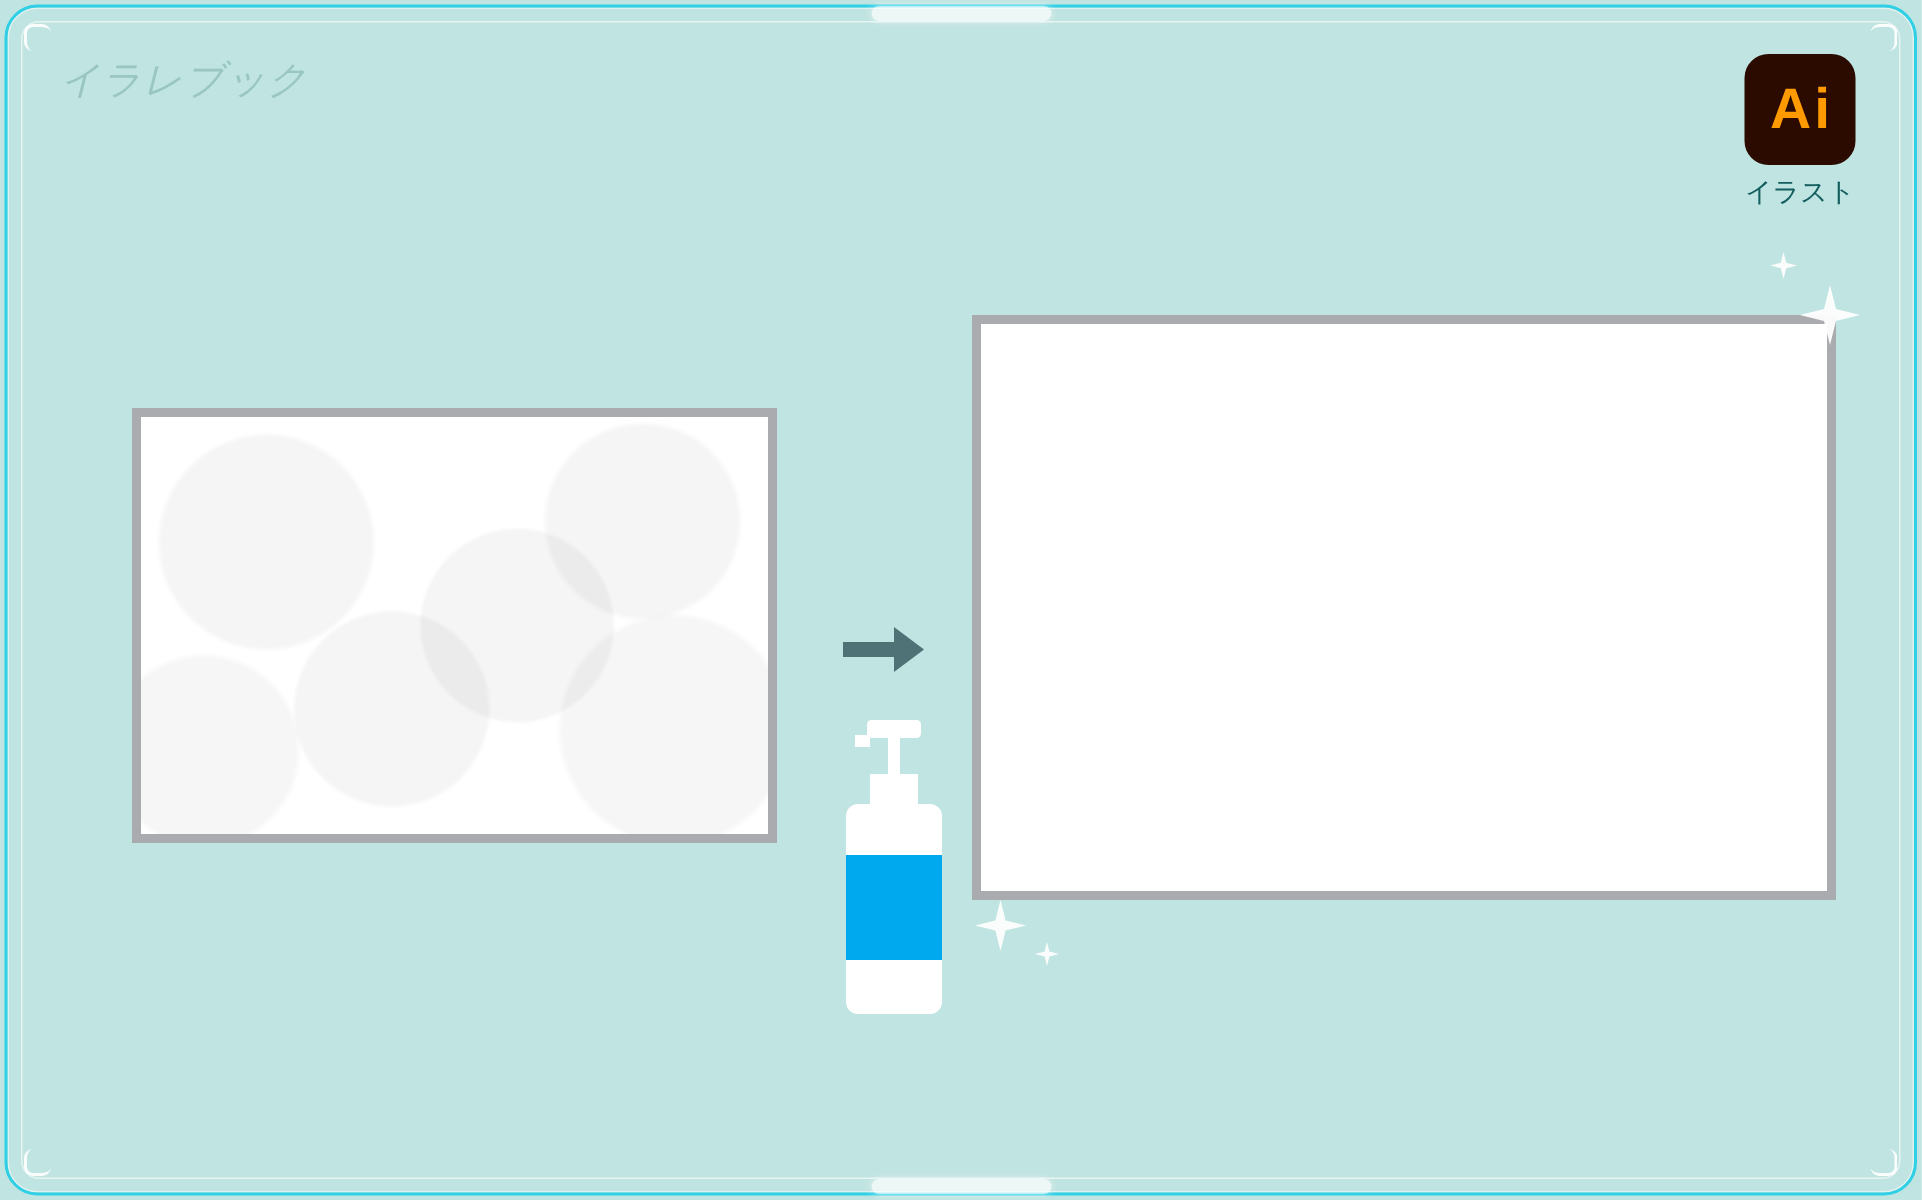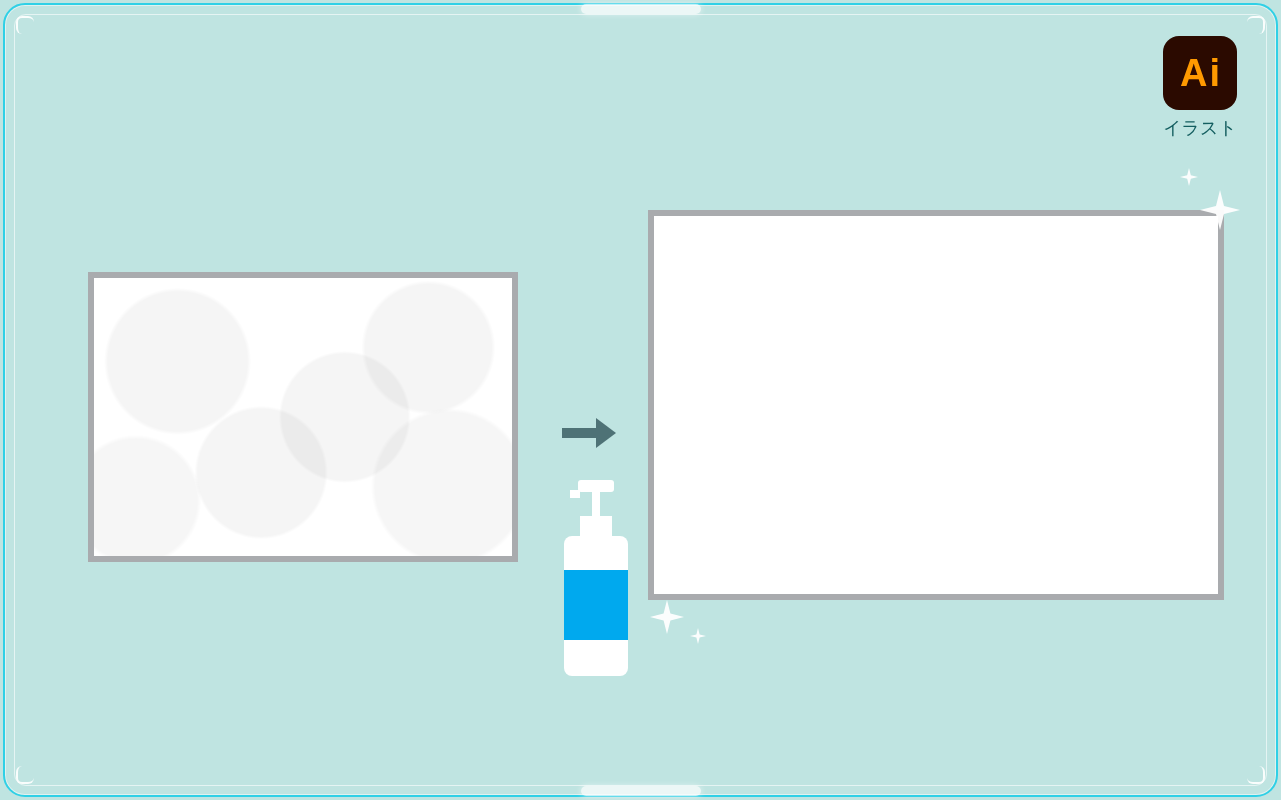--- a/index.html
+++ b/index.html
@@ -54,21 +54,21 @@
     text-align:center;
   }
   .ai-icon {
     width:74px; height:74px; border-radius:16px;
     background:#2b0a00;
     display:flex; align-items:center; justify-content:center;
     margin:0 auto 6px auto;
   }
   .ai-icon .A { color:#ff9a00; font-weight:700; font-size:38px; font-family:Arial, sans-serif; line-height:1; }
   .ai-icon .i { color:#ff9a00; font-weight:700; font-size:38px; font-family:Arial, sans-serif; line-height:1; margin-left:2px;}
-  .ai-label { font-size:18px; color:#145e60; }
+  .ai-label { font-size:18px; color:#145e60;text-align:right; }
 
   .card {
     position:absolute;
     background:#fff;
     border:6px solid #a9abae;
   }
   .card.dirty {
     left:88px; top:272px;
     width:430px; height:290px;
   }
@@ -132,20 +132,21 @@
   <div class="frame">
     <div class="strip top"></div>
     <div class="strip bottom"></div>
   </div>
   <div class="frame-inner"></div>
   <div class="corner tl"></div>
   <div class="corner tr"></div>
   <div class="corner bl"></div>
   <div class="corner br"></div>
 
+  <div class="watermark">イラレブック</div>
 
   <div class="ai-badge">
     <div class="ai-icon">
       <span class="A">A</span>
       <span class="i">i</span>
     </div>
     <div class="ai-label">イラスト</div>
   </div>
 
   <div class="card dirty"></div>

